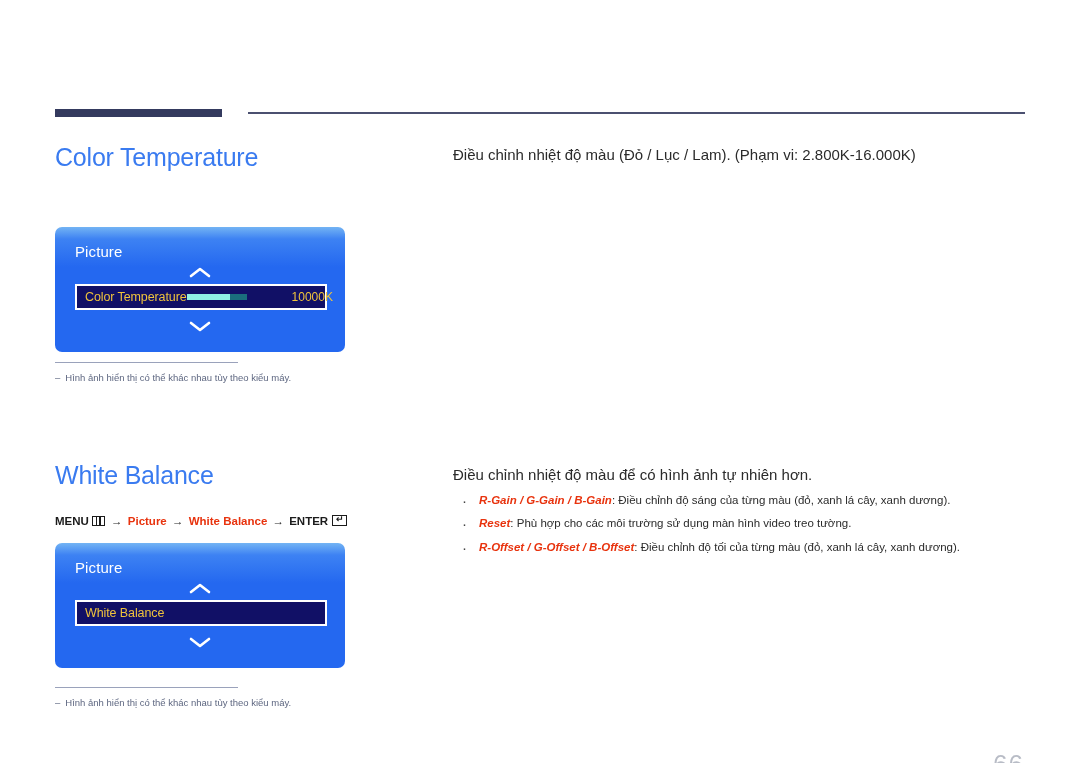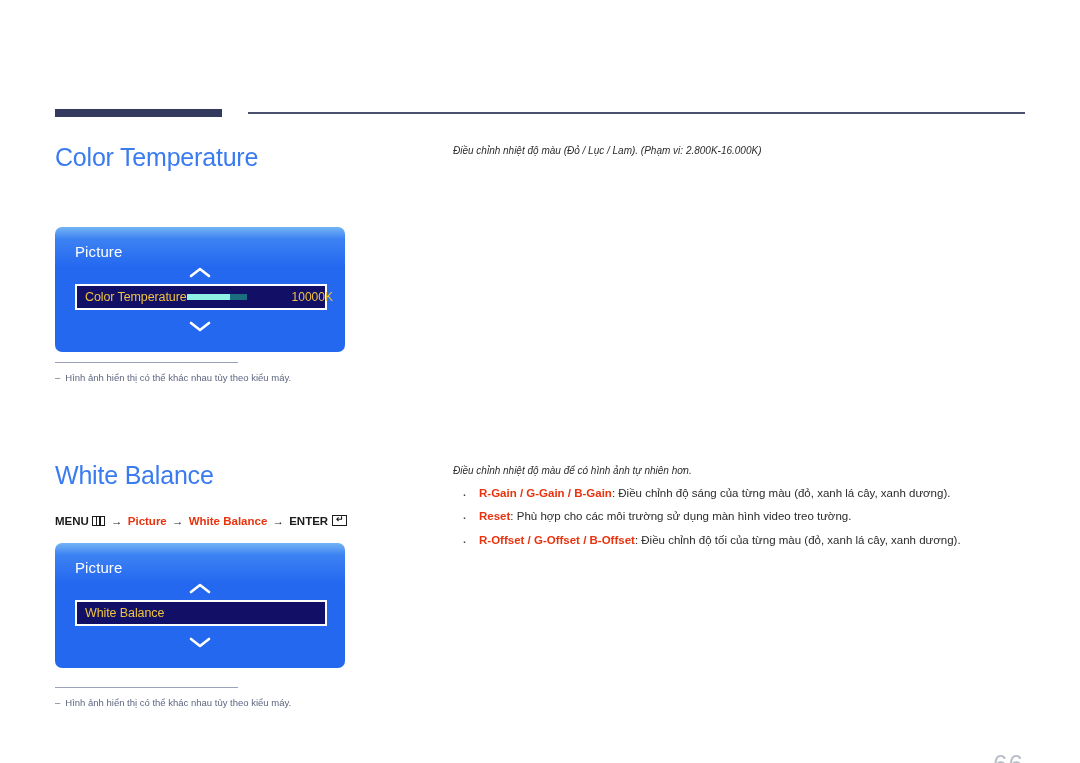--- a/index.html
+++ b/index.html
@@ -200,24 +200,23 @@
   .footnote {
     font-size: 9.5px;
     color: #5e6781;
     line-height: 1.3;
     white-space: nowrap;
   }
   .footnote .dash { margin-right: 5px; }
 
   
   .body-text {
-    font-size: 10px;
+    font-size: 15px;
     color: #2b2b2b;
     line-height: 1.45;
-    font-style: italic;
   }
   ul.bullets {
     list-style: none;
     margin: 7px 0 0 0;
     padding: 0;
   }
   ul.bullets li {
     font-size: 11.5px;
     color: #2b2b2b;
     line-height: 1.35;
@@ -227,21 +226,21 @@
     white-space: nowrap;
   }
   ul.bullets li::before {
     content: "\00B7";
     position: absolute;
     left: 9px;
     top: -2px;
     font-size: 15px;
     color: #444;
   }
-  .term { color: #e8330e; font-weight: bold; }
+  .term { color: #e8330e; font-weight: bold; font-style: italic; }
   .sep  { color: #2b2b2b; }
 
   
   .page-number {
     position: absolute;
     right: 56px;
     bottom: 27px;
     font-size: 26px;
     color: #b8bcc6;
     letter-spacing: 1px;

